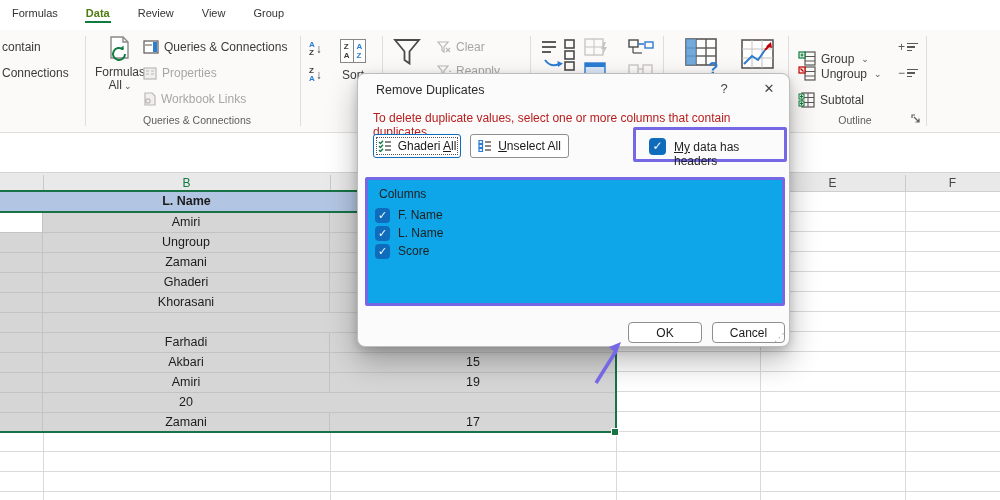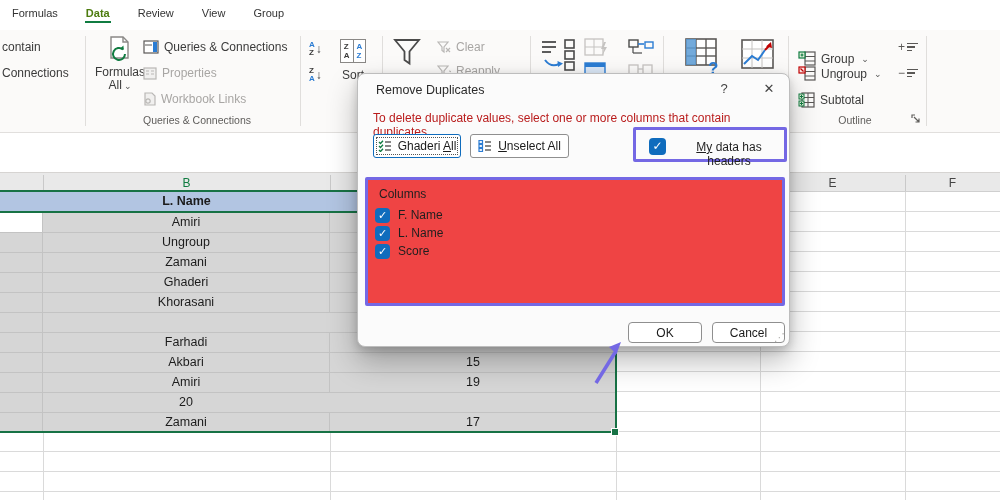--- a/index.html
+++ b/index.html
@@ -67,24 +67,24 @@
   .dlg-instr{position:absolute;left:15px;top:37px;color:#b91c1c;}
   .btn{position:absolute;display:flex;align-items:center;justify-content:center;gap:6px;
     background:#fff;border:1px solid #8f8f8f;border-radius:3px;font-size:12px;color:#1b1b1b;}
   .btn-selectall{left:15px;top:60px;width:88px;height:24px;border:1.5px solid #0F6CBD;outline:1px dotted #555;outline-offset:-4px;}
   .btn-unselect{left:112px;top:60px;width:99px;height:24px;}
   .btn-ok{left:270px;top:248px;width:74px;height:21px;border-radius:4px;}
   .btn-cancel{left:354px;top:248px;width:73px;height:21px;border-radius:4px;}
   .u{text-decoration:underline;}
   .annot{position:absolute;border:3px solid #7468E4;border-radius:2px;}
   .annot-cb{left:275px;top:53px;width:154px;height:35px;}
-  .annot-cols{left:7px;top:103px;width:420px;height:129px;background:#ef4444;}
+  .annot-cols{left:7px;top:103px;width:420px;height:129px;background:#0ea5e9;}
   .cb{display:inline-block;background:#0F6CBD;border-radius:4px;color:#fff;text-align:center;}
   .cb-big{position:absolute;left:13px;top:8px;width:17px;height:17px;font-size:12px;line-height:17px;}
-  .cb-label{position:absolute;left:38px;top:10px;text-align:center;}
+  .cb-label{position:absolute;left:38px;top:10px;}
   .cols-label{position:absolute;left:11px;top:7px;}
   .cols-list{position:absolute;left:7px;top:26px;right:6px;}
   .colitem{display:flex;align-items:center;gap:8px;height:18px;}
   .colitem .cb{width:15px;height:15px;font-size:11px;line-height:15px;}
   .grip{position:absolute;right:5px;bottom:2px;color:#b5b3b1;font-size:11px;letter-spacing:-1px;}
   .arrow-svg{position:absolute;left:588px;top:336px;z-index:20;}
   svg{display:block;}
 </style>
 </head>
 <body>

